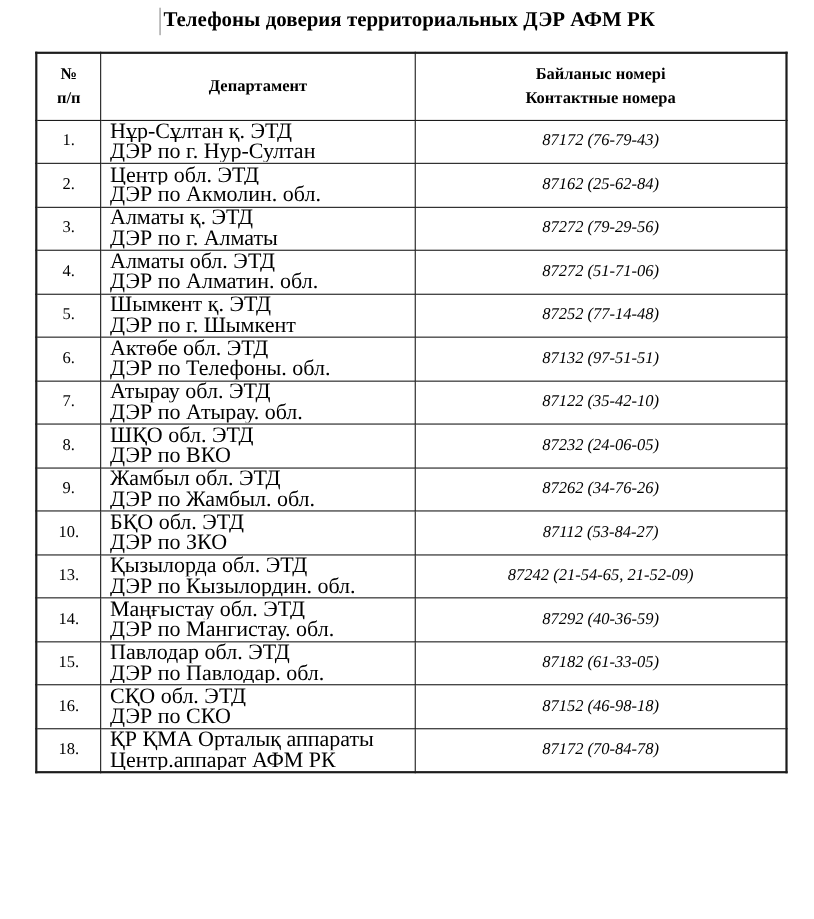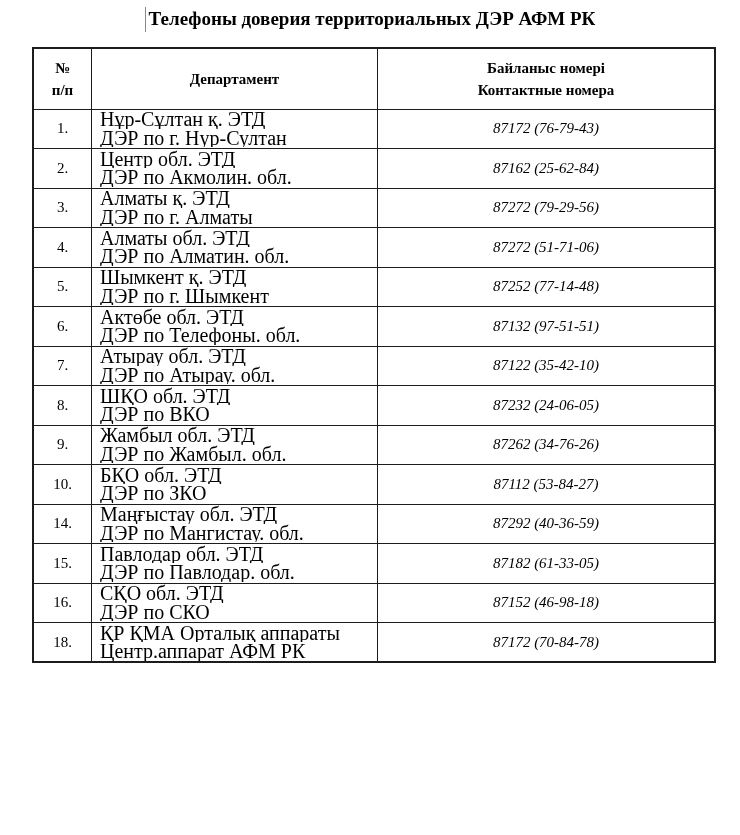--- a/index.html
+++ b/index.html
@@ -191,20 +191,28 @@
     <td class="col-num">10.</td>
     <td class="col-dept">
       <div class="dept-line">БҚО обл. ЭТД</div>
       <div class="dept-line">ДЭР по ЗКО</div>
     </td>
     <td class="col-phone">87112 (53-84-27)</td>
   </tr>
 
 
 
+  <tr class="data-row">
+    <td class="col-num">13.</td>
+    <td class="col-dept">
+      <div class="dept-line">Қызылорда обл. ЭТД</div>
+      <div class="dept-line">ДЭР по Кызылордин. обл.</div>
+    </td>
+    <td class="col-phone">87242 (21-54-65, 21-52-09)</td>
+  </tr>
 
   <tr class="data-row">
     <td class="col-num">14.</td>
     <td class="col-dept">
       <div class="dept-line">Маңғыстау обл. ЭТД</div>
       <div class="dept-line">ДЭР по Мангистау. обл.</div>
     </td>
     <td class="col-phone">87292 (40-36-59)</td>
   </tr>
 

